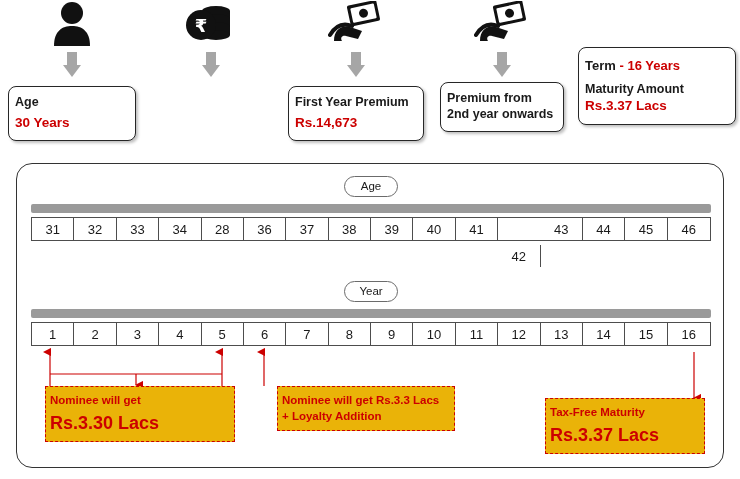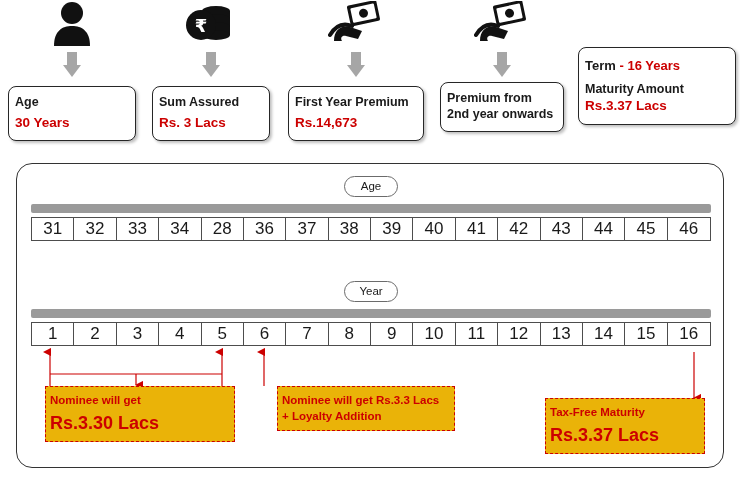--- a/index.html
+++ b/index.html
@@ -143,21 +143,21 @@
     position: absolute;
     display: flex;
     box-sizing: border-box;
     border: 1px solid #4d4d4d;
     background: #ffffff;
     height: 24px;
   }
   .scale .cell {
     box-sizing: border-box;
     border-right: 1px solid #4d4d4d;
-    font-size: 17px;
+    font-size: 13px;
     color: #1a1a1a;
     display: flex;
     align-items: center;
     justify-content: center;
     height: 100%;
   }
   .scale .cell:last-child {
     border-right: none;
   }
 
@@ -227,24 +227,20 @@
         <rect x="18" y="26" width="28" height="8" fill="#111111"></rect>
         <ellipse cx="32" cy="34" rx="14" ry="5" fill="#111111"></ellipse>
         <circle cx="17" cy="24" r="15" fill="#111111"></circle>
         <text x="17" y="31" font-family="DejaVu Sans, sans-serif" font-size="18" font-weight="bold" fill="#ffffff" text-anchor="middle">₹</text>
       </svg>
     </div>
     <div class="down-arrow">
       <div class="shaft"></div>
         <div class="head"></div>
     </div>
-    <div class="card" style="width:118px; margin-top:8px;">
-      <div class="lbl">Sum Assured</div>
-      <div class="val">Rs. 3 Lacs</div>
-    </div>
   </div>
 
   <div class="top-col" style="left:288px; width:136px;">
     <div class="icon-wrap">
       <svg width="56" height="46" viewBox="0 0 56 46" aria-hidden="true">
         <g transform="rotate(-12 30 20)">
           <rect x="22" y="3" width="30" height="21" rx="2" fill="#111111"></rect>
           <rect x="25" y="6" width="24" height="15" rx="1" fill="#ffffff"></rect>
           <circle cx="37" cy="13.5" r="4.5" fill="#111111"></circle>
         </g>
@@ -304,21 +300,21 @@
         <div class="cell" style="width: 6.25%;">32</div>
         <div class="cell" style="width: 6.25%;">33</div>
         <div class="cell" style="width: 6.25%;">34</div>
         <div class="cell" style="width: 6.25%;">28</div>
         <div class="cell" style="width: 6.25%;">36</div>
         <div class="cell" style="width: 6.25%;">37</div>
         <div class="cell" style="width: 6.25%;">38</div>
         <div class="cell" style="width: 6.25%;">39</div>
         <div class="cell" style="width: 6.25%;">40</div>
         <div class="cell" style="width: 6.25%;">41</div>
-        <div class="cell" style="width: 6.25%;">42</div>
+        <div class="cell" style="width: 6.25%; margin-top: 27px;">42</div>
         <div class="cell" style="width: 6.25%;">43</div>
         <div class="cell" style="width: 6.25%;">44</div>
         <div class="cell" style="width: 6.25%;">45</div>
         <div class="cell" style="width: 6.25%;">46</div>
       </div>
 
     <div class="pill" style="left:327px; top:117px;">Year</div>
 
     <div class="bar" style="left:14px; top:145px; width:680px;"></div>
 

